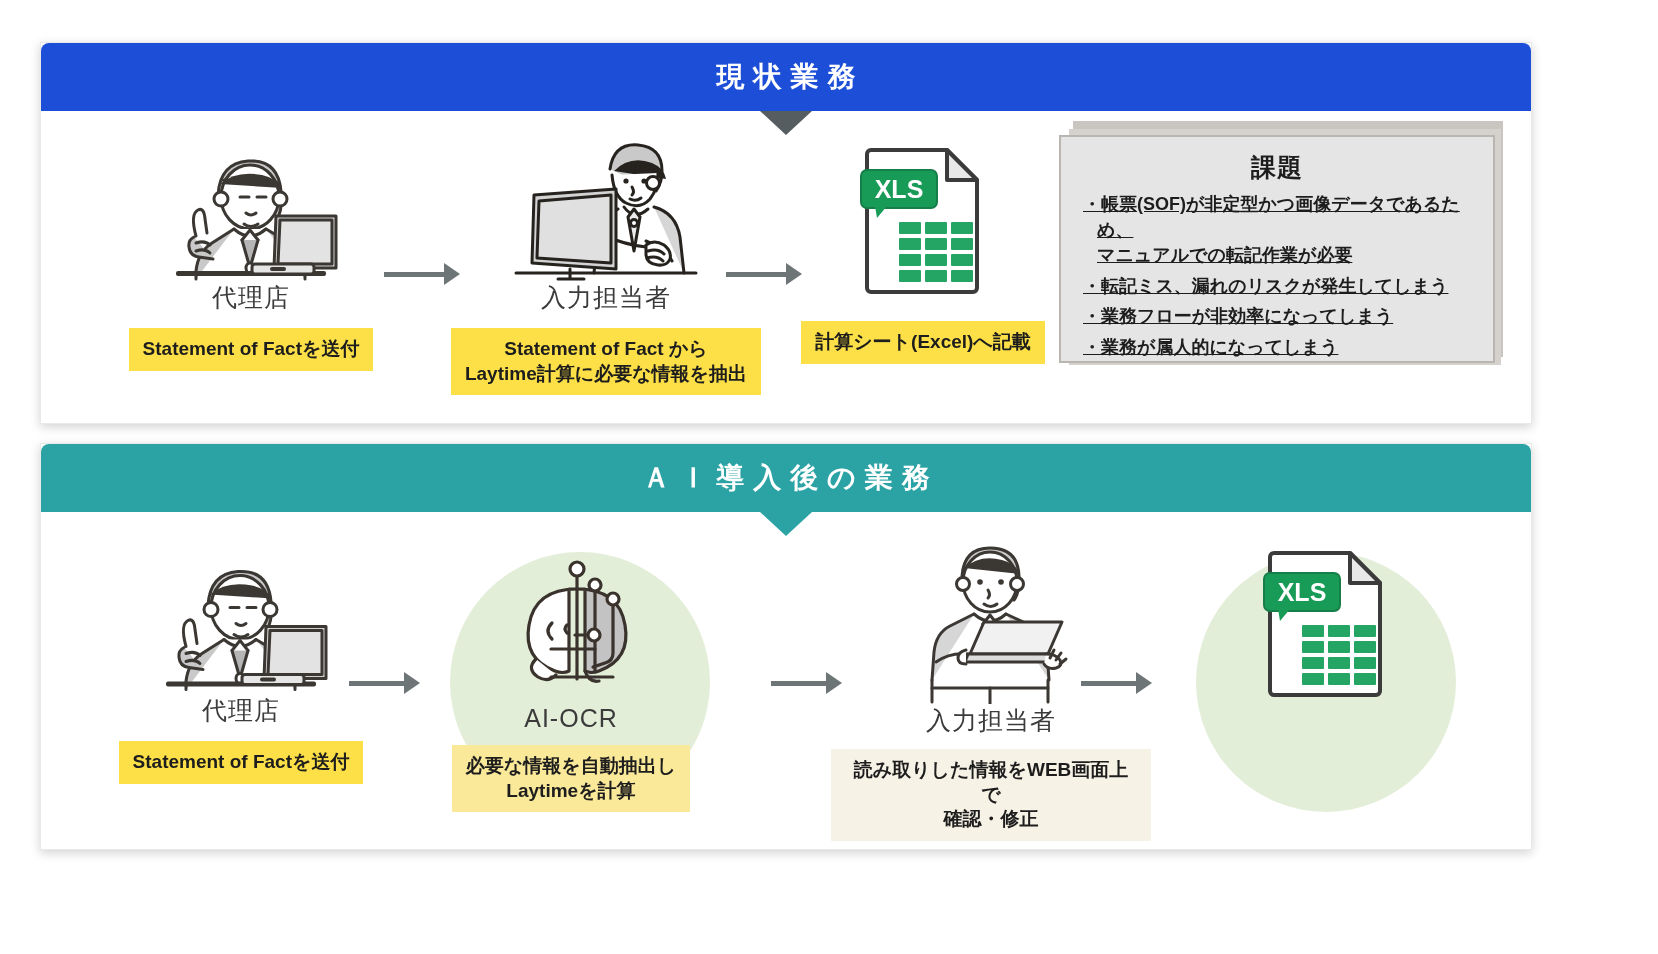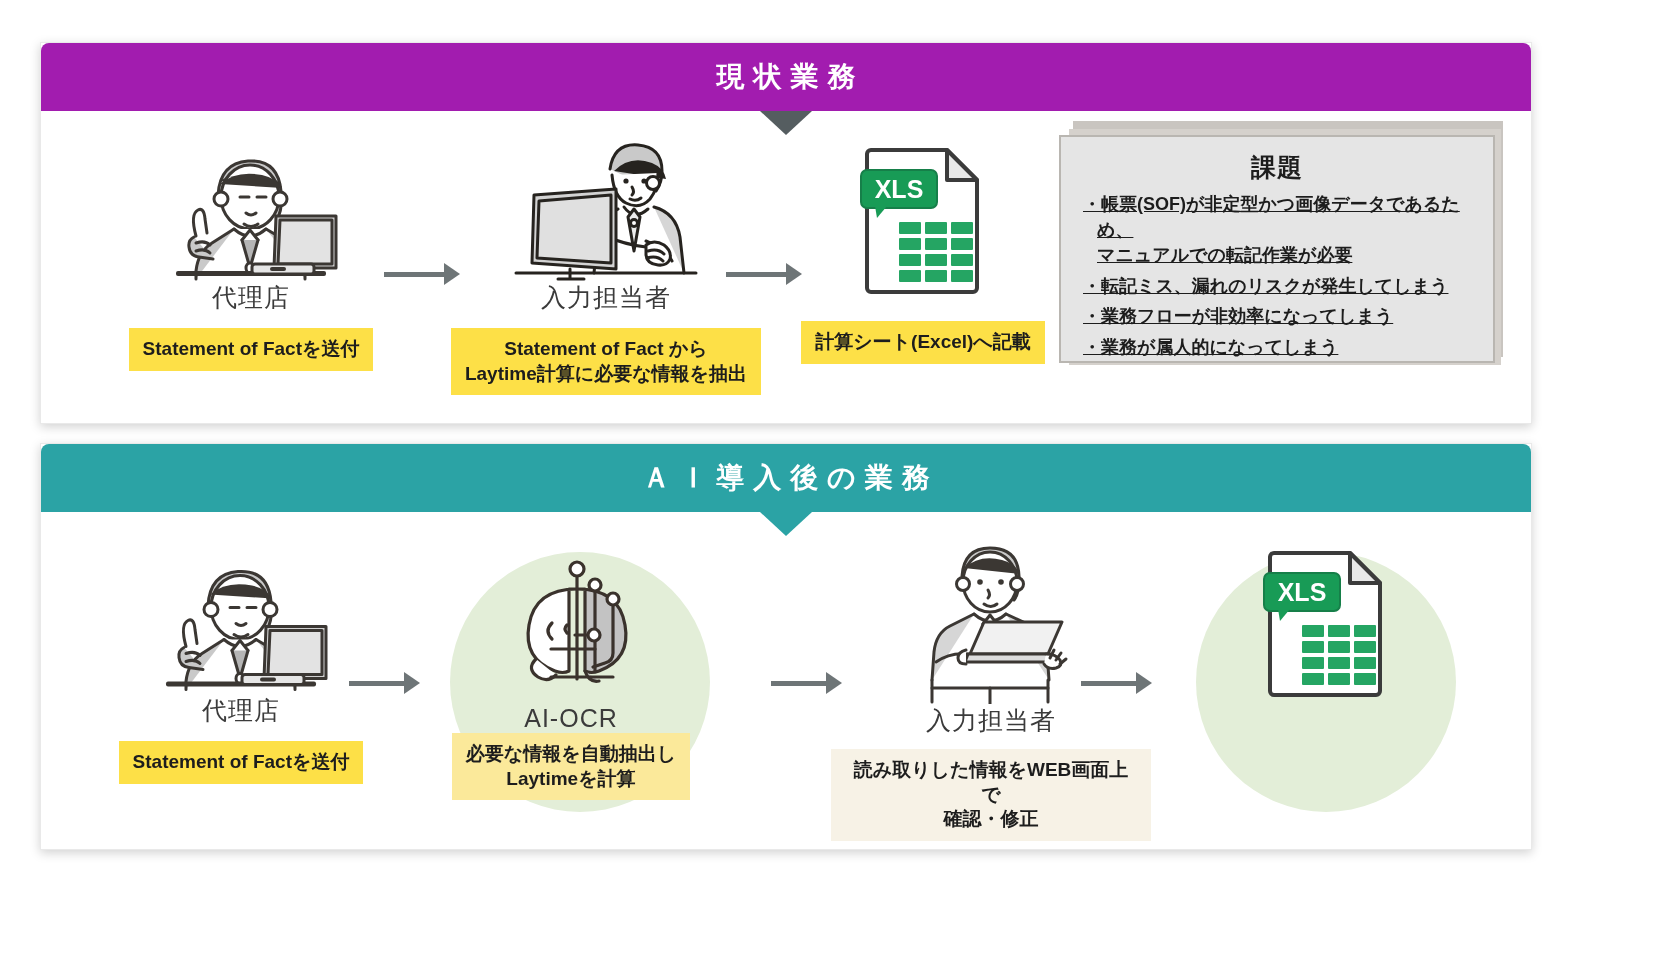--- a/index.html
+++ b/index.html
@@ -20,21 +20,21 @@
   #panel-current{top:42px;height:380px;}
   #panel-future{top:443px;height:405px;}
 
   .band{
     position:absolute;left:0;top:0;width:100%;
     height:68px;border-radius:8px 8px 0 0;
     display:flex;align-items:center;justify-content:center;
     color:#ffffff;font-size:28px;font-weight:bold;
     letter-spacing:.32em;text-indent:.32em;
   }
-  #band-current{background:#a21caf;}
+  #band-current{background:#1d4ed8;}
   #band-future{background:#2ba3a5;}
 
   .band-notch{
     position:absolute;left:50%;transform:translateX(-50%);
     top:68px;width:0;height:0;
     border-left:26px solid transparent;
     border-right:26px solid transparent;
   }
   #notch-current{border-top:24px solid #555d60;}
   #notch-future{border-top:24px solid #2ba3a5;}
@@ -306,21 +306,21 @@
               <circle cx="114" cy="46" r="6" fill="#ffffff"></circle>
               <path d="M132 66 v48 q0 8-8 10 l-12 4"></path>
               <circle cx="132" cy="60" r="6" fill="#ffffff"></circle>
               <path d="M114 102 q-1-6-8-6 h-12"></path>
               <circle cx="113" cy="96" r="6" fill="#ffffff"></circle>
               <path d="M70 138 h62"></path>
             </g>
           </svg>
         </div>
         <div class="node-title">AI-OCR</div>
-        <div style="">
+        <div style="margin-top:12px;">
           <span class="cap cap-yellow">必要な情報を自動抽出し
 Laytimeを計算</span>
         </div>
       </div>
 
       <div class="arrow" style="left:730px;top:160px;">
         <div class="shaft" style="width:55px;"></div>
           <div class="head"></div>
       </div>
 

